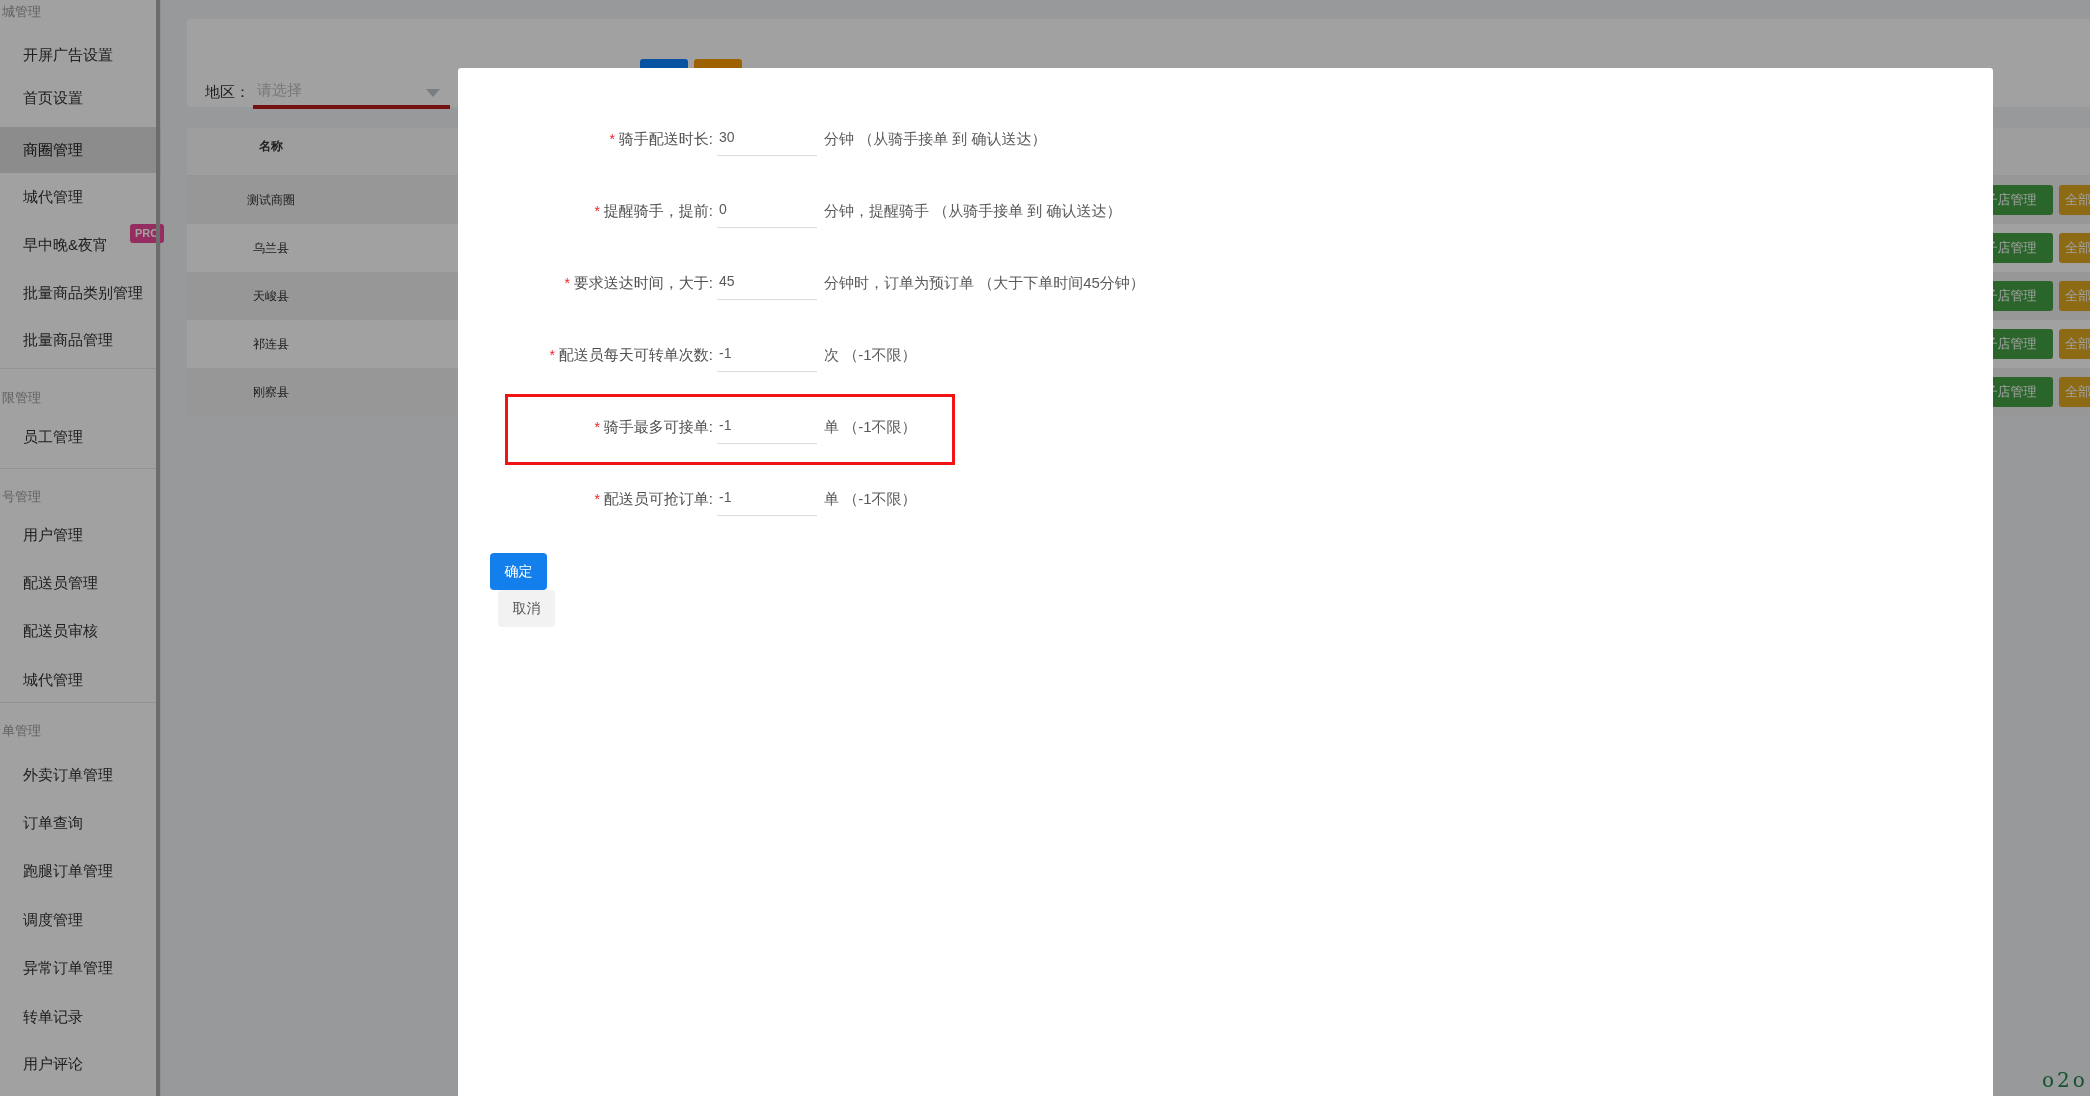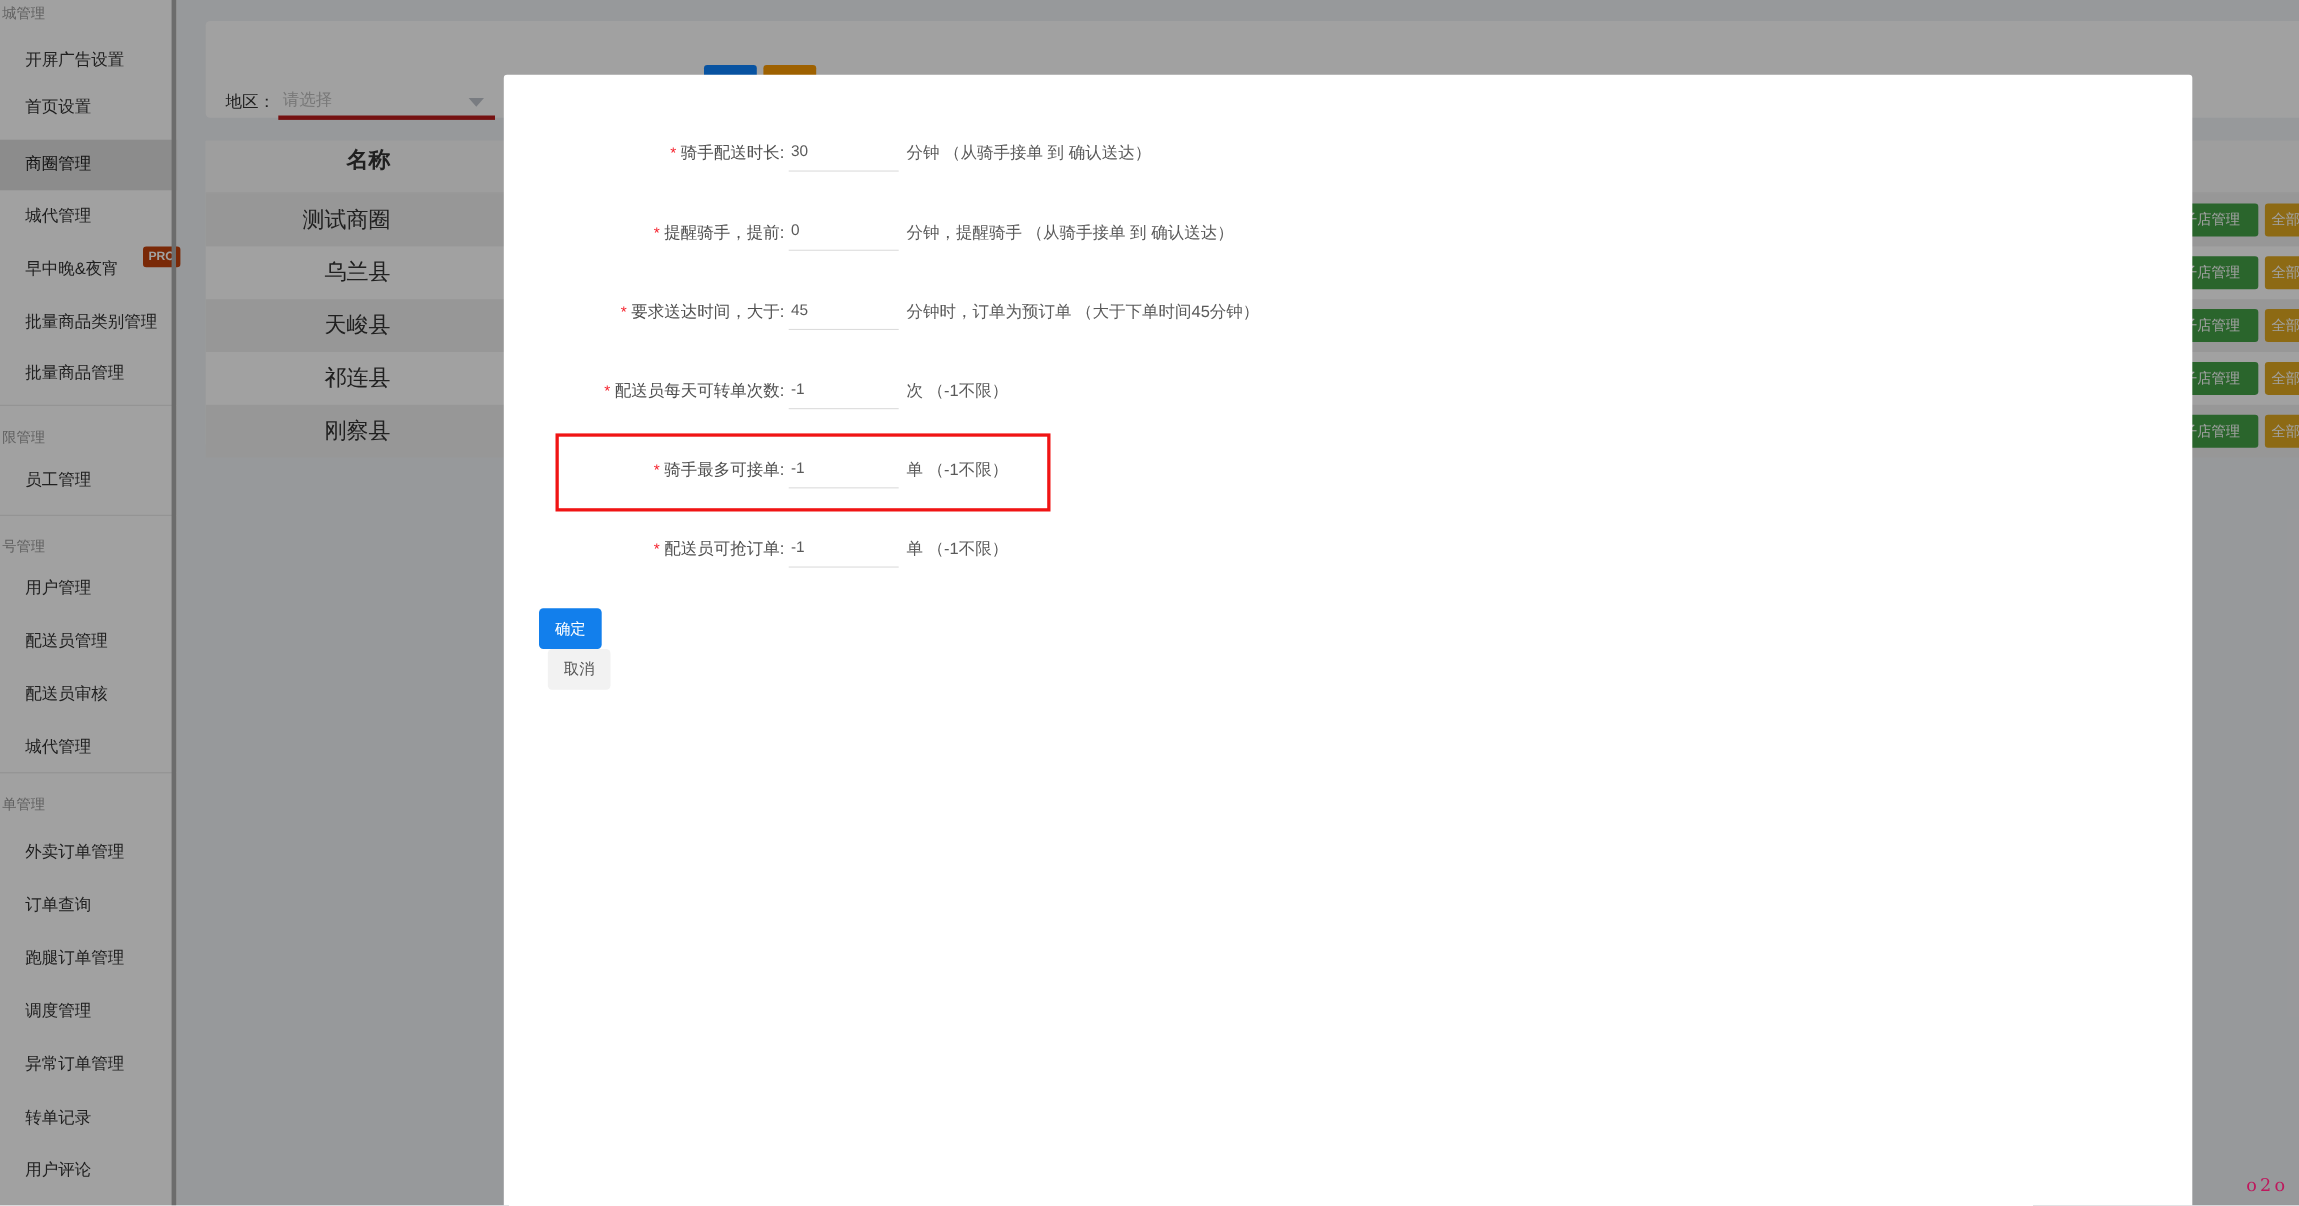--- a/index.html
+++ b/index.html
@@ -15,21 +15,21 @@
     background:#ffffff; border-right:1px solid #e4e4e4; }
   .sb-scroll { position:absolute; right:0; top:0; width:4px; height:1096px; background:#ababab; }
   .sb-section { position:absolute; left:2px; font-size:13px; color:#9a9a9a; white-space:nowrap; }
   .sb-item { position:absolute; left:23px; font-size:15px; color:#333; height:22px; line-height:22px;
     white-space:nowrap; cursor:pointer; }
   .sb-item.wrap { white-space:normal; width:132px; line-height:19px; height:auto; }
   .sb-selected { position:absolute; left:0; top:127px; width:161px; height:46px;
     background:#dedede; line-height:46px; padding-left:23px; font-size:15px; color:#222; cursor:pointer; }
   .sb-divider { position:absolute; left:0; width:161px; height:1px; background:#e8e8e8; }
   .pro-badge { position:absolute; left:130px; top:224px; height:19px; padding:0 5px;
-    background:#c2410c; color:#fff; font-size:11px; font-weight:bold; line-height:19px;
+    background:#ec4899; color:#fff; font-size:11px; font-weight:bold; line-height:19px;
     border-radius:3px; }
 
   
   .filter-card { position:absolute; left:187px; top:19px; width:1920px; height:88px;
     background:#fff; border-radius:4px; }
   .filter-label { position:absolute; left:18px; top:64px; font-size:15px; color:#333; }
   .region-select { position:absolute; left:66px; top:56px; width:197px; height:34px;
     border-bottom:4px solid #b91c1c; cursor:pointer; }
   .region-placeholder { position:absolute; left:4px; top:6px; font-size:15px; color:#bfbfbf; }
   .select-arrow { position:absolute; right:10px; top:14px; width:0; height:0;
@@ -37,29 +37,29 @@
   .search-btn { position:absolute; left:453px; top:40px; width:48px; height:32px;
     background:#0d84ff; border:none; border-radius:3px; cursor:pointer; }
   .add-btn { position:absolute; left:507px; top:40px; width:48px; height:32px;
     background:#fa9a00; border:none; border-radius:3px; cursor:pointer; }
 
   .table-card { position:absolute; left:187px; top:128px; width:1920px; height:276px; background:#fff; }
   .t-header { height:36px; background:#fafafa; border-bottom:1px solid #ececec; }
   .t-header .name-cell { font-weight:bold; color:#333; line-height:36px; }
   .t-row { position:relative; height:48px; }
   .t-row.stripe { background:#f0f0f0; }
-  .name-cell { width:168px; text-align:right; font-size:20px; color:#333; line-height:48px; }
+  .name-cell { width:168px; text-align:center; font-size:12px; color:#333; line-height:48px; }
   .row-btn { position:absolute; top:9px; height:30px; border:none; border-radius:3px;
     color:#fff; font-size:13px; cursor:pointer; }
   .btn-substore { left:1781px; width:85px; background:#43a047; text-align:center; }
   .btn-all { left:1872px; width:82px; background:#dfa820; text-align:left; padding-left:6px; }
 
   
   .watermark { position:absolute; left:2042px; top:1068px; z-index:30;
-    font-family:"DejaVu Serif",serif; font-size:16px; color:#be185d; letter-spacing:3px; }
+    font-family:"DejaVu Serif",serif; font-size:20px; color:#14532d; letter-spacing:3px; }
 
   
   .mask { position:absolute; inset:0; background:rgba(0,0,0,0.37); z-index:10; }
 
   
   .modal { position:absolute; left:458px; top:68px; width:1535px; height:1028px;
     background:#fff; z-index:20; border-radius:3px 3px 0 0; }
   .modal-header { height:48px; background:#0b7ee6; border-radius:3px 3px 0 0;
     color:#fff; font-size:16px; line-height:48px; padding-left:32px; }
   .modal-header .plus { font-size:18px; margin-right:8px; font-weight:bold; }

